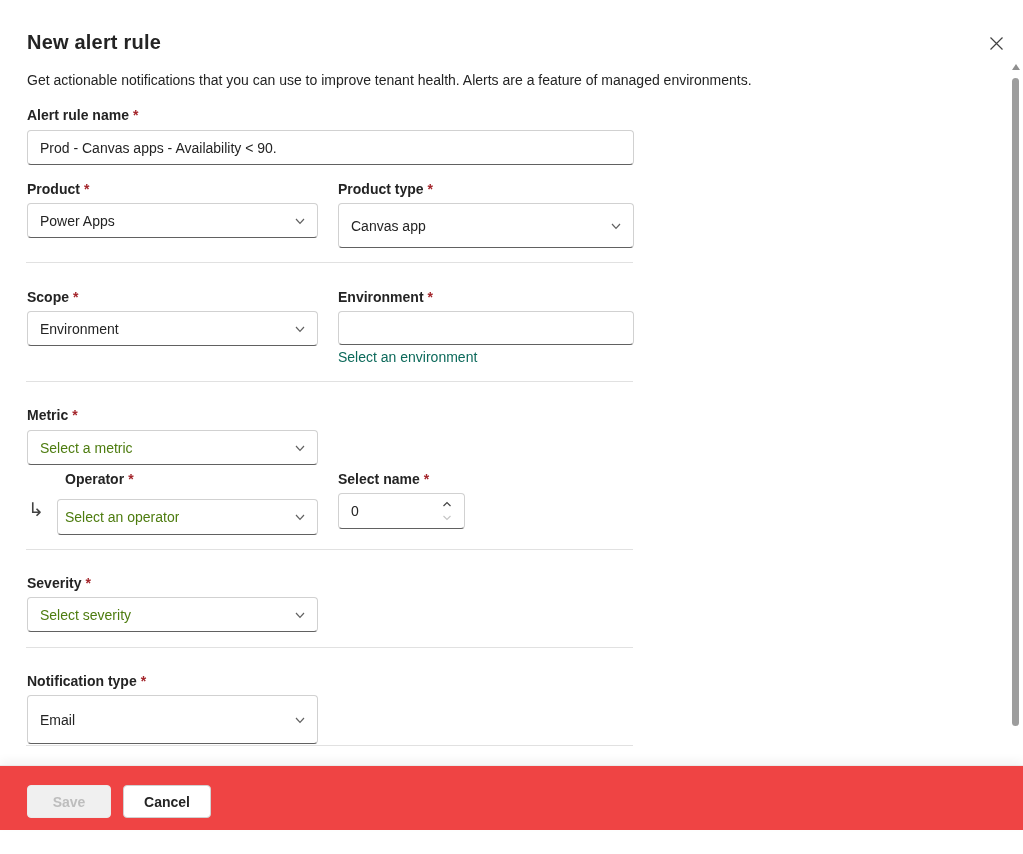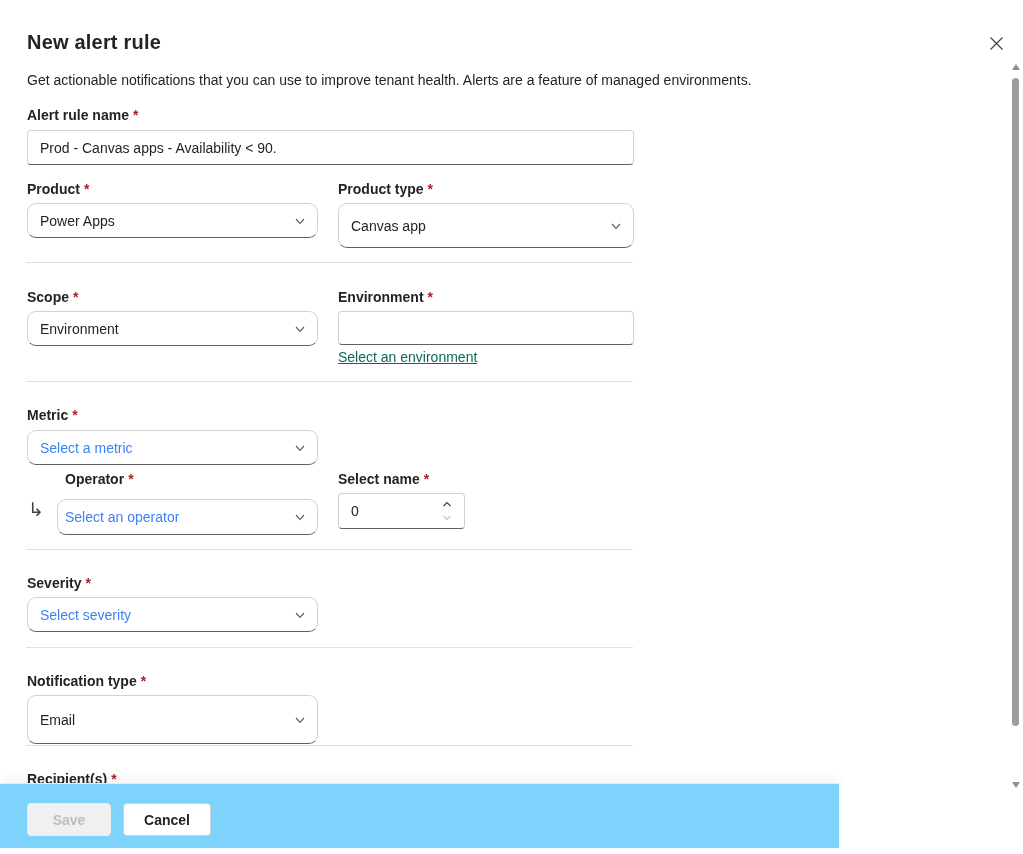--- a/index.html
+++ b/index.html
@@ -25,39 +25,39 @@
     font-size:14px;
     color:#242424;
     display:flex; align-items:center;
     padding:0 10px 0 12px;
   }
   input.native {
     width:100%; height:100%; border:none; outline:none;
     font-family:"Liberation Sans", sans-serif;
     font-size:14px; color:#242424; background:transparent; padding:0;
   }
-  .dropdown { justify-content:space-between; cursor:pointer;border-radius:9px; }
+  .dropdown { justify-content:space-between; cursor:pointer; }
   .dropdown .val { overflow:hidden; white-space:nowrap; }
-  .ph { color:#3b82f6; }
+  .ph { color:#4d7c0f; }
   .chev { flex:none; margin-left:8px; }
   .divider { position:absolute; left:26px; width:607px; height:1px; background:#e1e1e1; }
   .link {
-    font-size:14px; color:#0c695a; text-decoration:underline; cursor:pointer;
+    font-size:14px; color:#0c695a; cursor:pointer;
   }
   .branch { font-size:19px; color:#424242; line-height:1; }
   .spinbox { justify-content:space-between; }
   .spin-arrows { display:flex; flex-direction:column; align-items:center; gap:3px; padding-right:2px; }
   .spin-btn { display:flex; align-items:center; justify-content:center; cursor:pointer; height:10px; }
   .closebtn {
     width:28px; height:28px; display:flex; align-items:center; justify-content:center;
     cursor:pointer; background:transparent; border:none; border-radius:4px;
   }
   .footer {
-    position:absolute; left:0; top:784px; width:839px; height:64px;
-    background:#7dd3fc;
+    position:absolute; left:0; top:766px; width:1023px; height:64px;
+    background:#ef4444;
     box-shadow:0 -1px 0 #ebebeb, 0 -5px 10px rgba(0,0,0,0.05);
   }
   .btn {
     position:absolute; top:19px; height:33px;
     display:flex; align-items:center; justify-content:center;
     font-family:"Liberation Sans", sans-serif;
     font-size:14px; font-weight:700; border-radius:4px; cursor:pointer;
   }
   .btn-save { left:27px; width:84px; background:#f0f0f0; color:#bdbdbd; border:1px solid #ebebeb; cursor:default; }
   .btn-cancel { left:123px; width:88px; background:#ffffff; color:#242424; border:1px solid #d1d1d1; }

